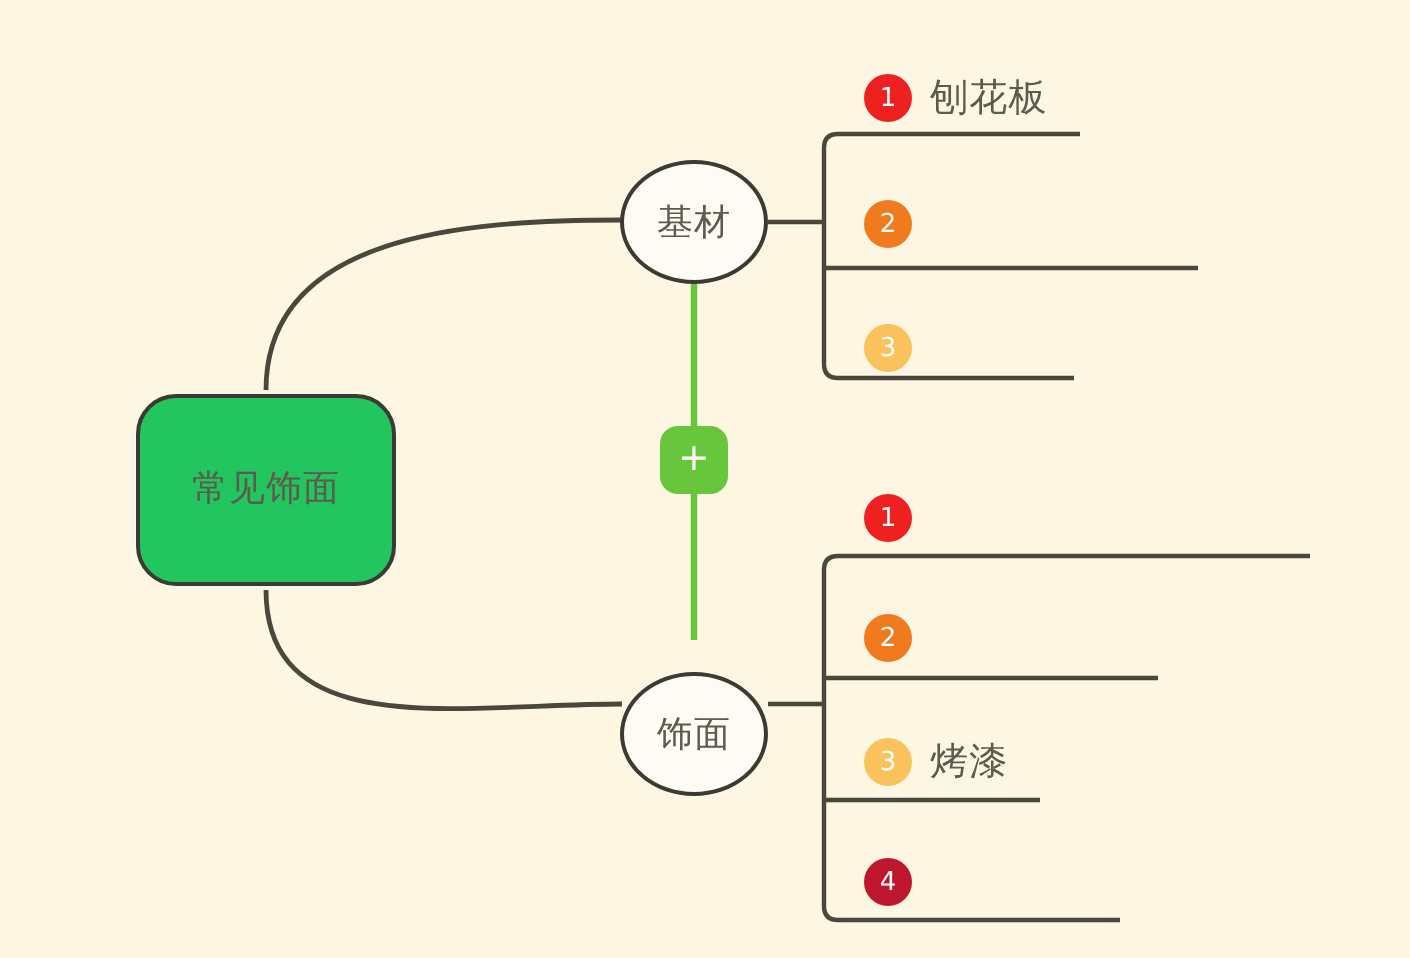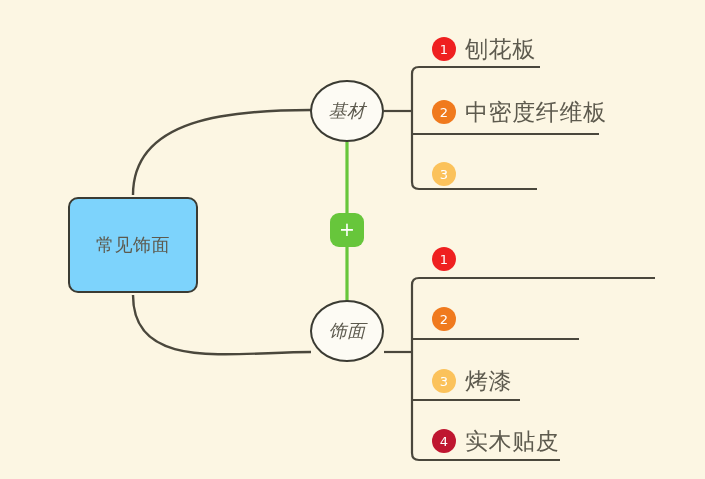--- a/index.html
+++ b/index.html
@@ -30,22 +30,22 @@
 
   
   .root-node {
     position: absolute;
     left: 68px;
     top: 197px;
     width: 130px;
     height: 96px;
     box-sizing: border-box;
     border: 2px solid #3b3b33;
-    border-radius: 10px;
-    background: #7dd3fc;
+    border-radius: 20px;
+    background: #22c55e;
     display: flex;
     flex-direction: column;
     align-items: center;
     justify-content: center;
     line-height: 1.42;
     z-index: 4;
   }
   .root-line {
     font-size: 18px;
     color: #5d5a4e;
@@ -65,24 +65,23 @@
     display: flex;
     align-items: center;
     justify-content: center;
     z-index: 4;
   }
   .branch-node .branch-label {
     font-size: 18px;
     color: #5d5a4e;
     letter-spacing: 0.5px;
     white-space: nowrap;
-    font-style: italic;
   }
   #branch-0 { left: 310px; top: 80px; }
-  #branch-1 { left: 310px; top: 300px; }
+  #branch-1 { left: 310px; top: 336px; }
 
   
   .collapse-btn {
     position: absolute;
     left: 330px;
     top: 213px;
     width: 34px;
     height: 34px;
     box-sizing: border-box;
     background: #67c63b;
@@ -116,21 +115,21 @@
     border-radius: 50%;
     color: #ffffff;
     font-size: 13px;
     display: flex;
     align-items: center;
     justify-content: center;
     flex: 0 0 auto;
     margin-right: 9px;
   }
   .leaf-label {
-    font-size: 23px;
+    font-size: 19px;
     color: #5d5a4e;
     letter-spacing: 0.6px;
   }
 </style>
 </head>
 <body>
 
 <div id="canvas">
 
   <svg id="wires" viewBox="0 0 705 479" width="705" height="479">
@@ -169,34 +168,32 @@
   <div class="collapse-btn">
     <span class="plus-glyph">+</span>
   </div>
 
   <div class="leaf" style="left:432px; top:30px;">
     <span class="badge" style="background: rgb(239, 32, 32);">1</span>
     <span class="leaf-label">刨花板</span>
   </div>
   <div class="leaf" style="left:432px; top:93px;">
     <span class="badge" style="background: rgb(240, 122, 30);">2</span>
-    <span class="leaf-label">中密度纤维板</span>
   </div>
   <div class="leaf" style="left:432px; top:155px;">
     <span class="badge" style="background: rgb(251, 194, 91);">3</span>
   </div>
 
   <div class="leaf" style="left:432px; top:240px;">
     <span class="badge" style="background: rgb(239, 32, 32);">1</span>
   </div>
   <div class="leaf" style="left:432px; top:300px;">
     <span class="badge" style="background: rgb(240, 122, 30);">2</span>
   </div>
   <div class="leaf" style="left:432px; top:362px;">
     <span class="badge" style="background: rgb(251, 194, 91);">3</span>
     <span class="leaf-label">烤漆</span>
   </div>
   <div class="leaf" style="left:432px; top:422px;">
     <span class="badge" style="background: rgb(191, 22, 48);">4</span>
-    <span class="leaf-label">实木贴皮</span>
   </div>
 
 </div>
 
 </body></html>

